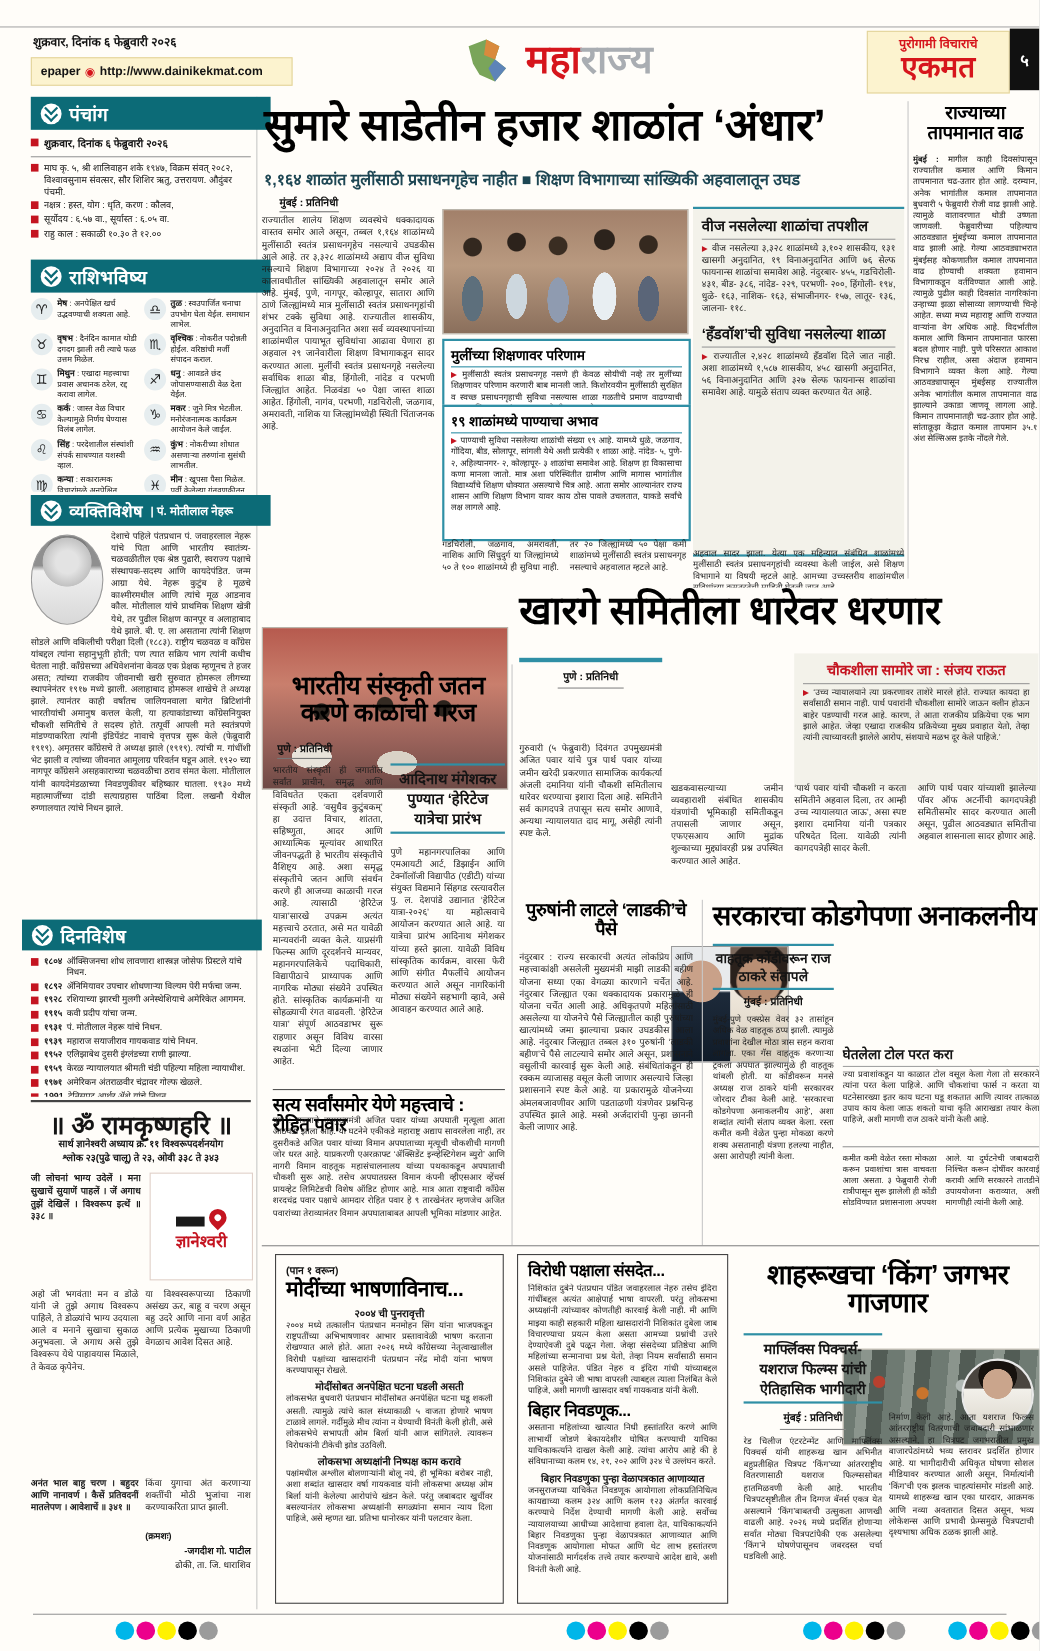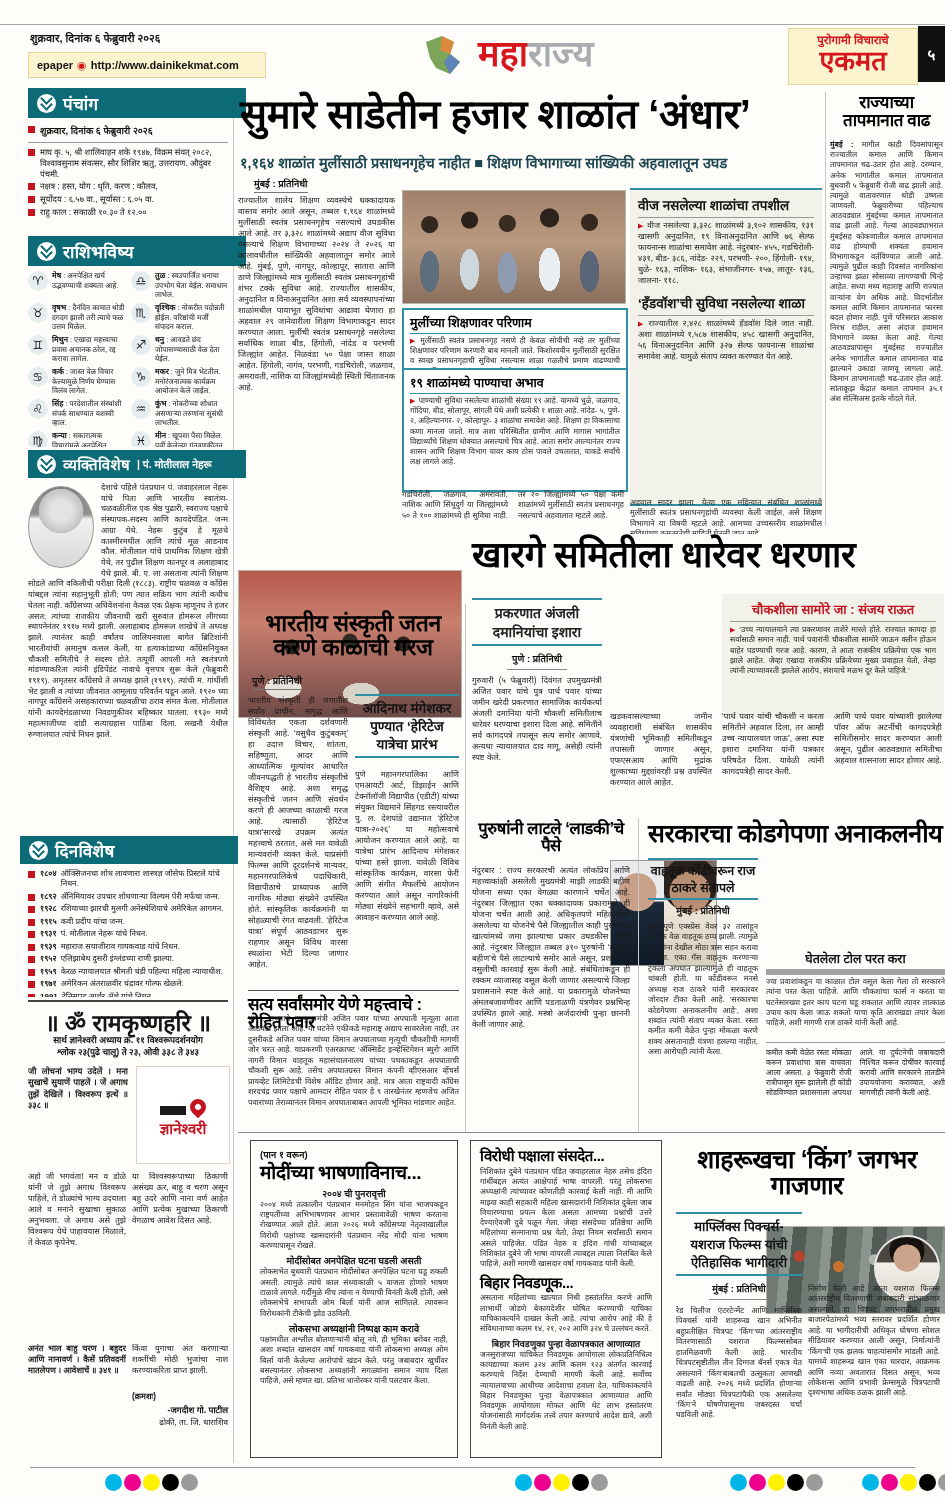--- a/index.html
+++ b/index.html
@@ -365,21 +365,20 @@
   <div class="abs bodytxt" style="left:830px;top:140px;width:113px;height:388px;font-size:7.6px;">
     <b>मुंबई :</b>
     <span>मागील काही दिवसांपासून राज्यातील कमाल आणि किमान तापमानात चढ-उतार होत आहे. दरम्यान, अनेक भागांतील कमाल तापमानात बुधवारी ५ फेब्रुवारी रोजी वाढ झाली आहे. त्यामुळे वातावरणात थोडी उष्णता जाणवली.</span>
     <span>फेब्रुवारीच्या पहिल्याच आठवड्यात मुंबईच्या कमाल तापमानात वाढ झाली आहे. गेल्या आठवड्याभरात मुंबईसह कोकणातील कमाल तापमानात वाढ होण्याची शक्यता हवामान विभागाकडून वर्तविण्यात आली आहे. त्यामुळे पुढील काही दिवसांत नागरिकांना उन्हाच्या झळा सोसाव्या लागण्याची चिन्हे आहेत.</span>
     <span>सध्या मध्य महाराष्ट्र आणि राज्यात वाऱ्यांना वेग अधिक आहे. विदर्भातील कमाल आणि किमान तापमानात फारसा बदल होणार नाही. पुणे परिसरात आकाश निरभ्र राहील, असा अंदाज हवामान विभागाने व्यक्त केला आहे. गेल्या आठवड्यापासून मुंबईसह राज्यातील अनेक भागांतील कमाल तापमानात वाढ झाल्याने उकाडा जाणवू लागला आहे. किमान तापमानातही चढ-उतार होत आहे. सांताक्रूझ केंद्रात कमाल तापमान ३५.१ अंश सेल्सिअस इतके नोंदले गेले.</span>
   </div>
 
   <div class="abs hl" style="left:472px;top:536px;width:472px;font-size:36px;">खारगे समितीला धारेवर धरणार</div>
   <div class="abs" style="left:472px;top:598px;width:130px;">
     <div class="smallrule"></div>
-    <div class="center" style="font-size:14px;font-weight:bold;color:#222;padding:3px 0;">प्रकरणात अंजली दमानियांचा इशारा</div>
     <div class="smallrule"></div>
     <div class="center byline" style="margin-top:6px;">पुणे : प्रतिनिधी</div>
     <div class="hline" style="position:static;width:60px;margin:4px auto 0;background:#888;"></div>
   </div>
   <div class="abs bodytxt" style="left:472px;top:676px;width:130px;height:134px;">गुरुवारी (५ फेब्रुवारी) दिवंगत उपमुख्यमंत्री अजित पवार यांचे पुत्र पार्थ पवार यांच्या जमीन खरेदी प्रकरणात सामाजिक कार्यकर्त्या अंजली दमानिया यांनी चौकशी समितीलाच धारेवर धरण्याचा इशारा दिला आहे. समितीने सर्व कागदपत्रे तपासून सत्य समोर आणावे, अन्यथा न्यायालयात दाद मागू, असेही त्यांनी स्पष्ट केले.</div>
   <div class="abs ph" style="left:610px;top:598px;width:105px;height:104px;border:1px solid #999;display:flex;">
     <div class="ph-man" style="width:50%;height:100%;"></div>
     <div class="ph-woman" style="width:50%;height:100%;"></div>
   </div>
   <div class="abs graypanel" style="left:722px;top:594px;width:206px;height:112px;overflow:hidden;border-top:none;border-bottom:none;background:#f3f2ea;">
@@ -414,21 +413,21 @@
     <div class="smallrule"></div>
     <div class="center" style="font-size:12.5px;font-weight:bold;padding:2px 0;">वाहतूक कोंडीवरून राज ठाकरे संतापले</div>
     <div class="smallrule"></div>
     <div class="center byline" style="margin-top:4px;">मुंबई : प्रतिनिधी</div>
   </div>
   <div class="abs bodytxt" style="left:648px;top:922px;width:110px;height:206px;font-size:7.8px;">मुंबई-पुणे एक्स्प्रेस वेवर ३२ तासांहून अधिक वेळ वाहतूक ठप्प झाली. त्यामुळे प्रवाशांना देखील मोठा त्रास सहन करावा लागला. एका गॅस वाहतूक करणाऱ्या ट्रकला अपघात झाल्यामुळे ही वाहतूक थांबली होती. या कोंडीवरून मनसे अध्यक्ष राज ठाकरे यांनी सरकारवर जोरदार टीका केली आहे. ‘सरकारचा कोडगेपणा अनाकलनीय आहे’, अशा शब्दांत त्यांनी संताप व्यक्त केला. रस्ता कमीत कमी वेळेत पुन्हा मोकळा करणे शक्य असतानाही यंत्रणा हलल्या नाहीत, असा आरोपही त्यांनी केला.</div>
   <div class="abs ph ph-traffic" style="left:766px;top:858px;width:179px;height:86px;">
     <span class="raj-inset"></span>
   </div>
   <div class="abs" style="left:766px;top:950px;width:179px;height:92px;overflow:hidden;border-bottom:1px solid #999;">
-    <div style="font-size:12.5px;font-weight:900;border-bottom:6px solid #a3a3a3;padding-bottom:2px;margin-bottom:2px;text-align:center;">घेतलेला टोल परत करा</div>
+    <div style="font-size:12.5px;font-weight:900;border-bottom:1px solid #a3a3a3;padding-bottom:2px;margin-bottom:2px;">घेतलेला टोल परत करा</div>
     <div class="bodytxt" style="font-size:7.7px;">ज्या प्रवाशांकडून या काळात टोल वसूल केला गेला तो सरकारने त्यांना परत केला पाहिजे. आणि चौकशांचा फार्स न करता या घटनेसारख्या इतर काय घटना घडू शकतात आणि त्यावर तात्काळ उपाय काय केला जाऊ शकतो याचा कृति आराखडा तयार केला पाहिजे, अशी मागणी राज ठाकरे यांनी केली आहे.</div>
   </div>
   <div class="abs bodytxt" style="left:766px;top:1048px;width:179px;height:80px;column-count:2;column-gap:8px;font-size:7.5px;">
     <span>कमीत कमी वेळेत रस्ता मोकळा करून प्रवाशांचा त्रास वाचवता आला असता. ३ फेब्रुवारी रोजी रात्रीपासून सुरू झालेली ही कोंडी सोडविण्यात प्रशासनाला अपयश आले.</span>
     <span>या दुर्घटनेची जबाबदारी निश्चित करून दोषींवर कारवाई करावी आणि सरकारने तातडीने उपाययोजना कराव्यात, अशी मागणीही त्यांनी केली आहे.</span>
   </div>
 
   <div class="abs hline" style="left:238px;top:1132px;width:707px;background:#888;"></div>
 
   <div class="abs" style="left:250px;top:1140px;width:208px;height:318px;border:1.5px solid #444;padding:7px 9px;overflow:hidden;box-sizing:border-box;">

